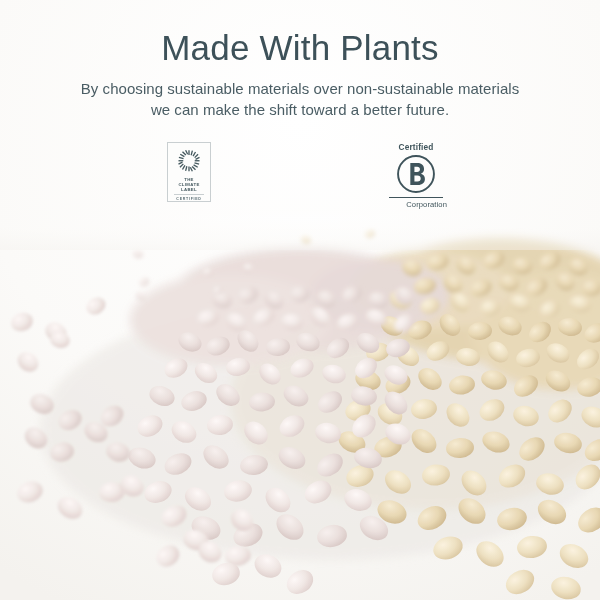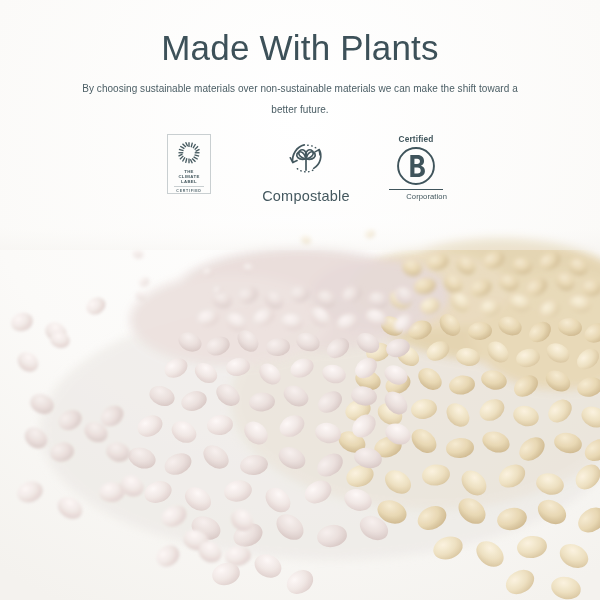--- a/index.html
+++ b/index.html
@@ -37,38 +37,38 @@
     margin: 0;
     font-size: 35px;
     line-height: 40px;
     font-weight: 400;
     letter-spacing: 0.2px;
     color: #3d5159;
   }
   .subtitle {
     margin: 10px auto 0 auto;
     width: 452px;
-    font-size: 10px;
+    font-size: 15px;
     line-height: 21px;
     font-weight: 400;
     color: #4a5d64;
     letter-spacing: 0.05px;
   }
 
   
   .badges {
     position: absolute;
     top: 134px;
     left: 0; right: 0;
     height: 76px;
     z-index: 6;
   }
   .badge {
     position: absolute;
-    top: 0;
+    top: 8px;
     color: #44585f;
   }
 
   
   .badge-climate { left: 167px; width: 44px; }
   .climate-card {
     width: 44px;
     height: 60px;
     border: 1px solid #c9cfd1;
     background: #fdfdfc;
@@ -522,45 +522,20 @@
         </svg>
         <div class="climate-words">
           <div>THE</div>
           <div>CLIMATE</div>
           <div>LABEL</div>
         </div>
         <div class="climate-cert">CERTIFIED</div>
       </div>
     </div>
 
-    <div class="badge badge-compost">
-      <svg class="compost-icon" viewBox="0 0 64 54">
-        <g fill="none" stroke="#44585f" stroke-width="2" stroke-linecap="round" stroke-linejoin="round">
-
-          <path d="M32 27 C32 27 25.5 28.5 22.5 25.5 C19.8 22.8 21.5 18.5 25 18.5 C28.2 18.5 30.5 21 32 27 Z"></path>
-          <path d="M32 27 C32 27 38.5 28.5 41.5 25.5 C44.2 22.8 42.5 18.5 39 18.5 C35.8 18.5 33.5 21 32 27 Z"></path>
-          <path d="M32 27 C32 27 30.5 20.5 33.5 17.5 C36.2 14.8 40.5 16.5 40.5 20 C40.5 23.2 38 25.5 32 27 Z"></path>
-          <path d="M32 27 C32 27 33.5 20.5 30.5 17.5 C27.8 14.8 23.5 16.5 23.5 20 C23.5 23.2 26 25.5 32 27 Z"></path>
-
-          <path d="M32 27 L32 40"></path>
-
-          <path d="M16.5 31 C15 22 21 12.5 30 10.5"></path>
-          <path d="M16.5 31 L13.5 25.5 M16.5 31 L21.5 28.8" stroke-width="1.9"></path>
-
-          <path d="M47.5 16 C51.5 23 49 33.5 41 38"></path>
-          <path d="M47.5 16 L48.4 22.2 M47.5 16 L42.6 18.6" stroke-width="1.9"></path>
-
-          <g stroke-width="1.7" stroke-dasharray="0.5 4.2">
-            <path d="M34 10.8 C41 11.4 46 14.6 48 19"></path>
-            <path d="M40 40.2 C33 44 24 42 19 35.5"></path>
-          </g>
-        </g>
-      </svg>
-      <div class="compost-label">Compostable</div>
-    </div>
 
     <div class="badge badge-bcorp">
       <div class="bcorp-top">Certified</div>
       <svg class="bcorp-mark" viewBox="0 0 48 48">
         <circle cx="24" cy="24" r="20.5" fill="none" stroke="#3f545b" stroke-width="2.2"></circle>
         <path d="M17.5 11.5 L17.5 36.5 L26.2 36.5 C31.2 36.5 34.2 33.6 34.2 29.6 C34.2 26.4 32.3 24.4 29.6 23.7 C31.8 22.9 33.2 21 33.2 18.3 C33.2 14.5 30.4 11.5 25.8 11.5 Z M22.2 15.6 L25.3 15.6 C27.4 15.6 28.5 16.8 28.5 18.7 C28.5 20.6 27.3 21.8 25.2 21.8 L22.2 21.8 Z M22.2 25.8 L25.7 25.8 C28.1 25.8 29.4 27.1 29.4 29.2 C29.4 31.3 28.1 32.5 25.7 32.5 L22.2 32.5 Z" fill="#3f545b"></path>
       </svg>
       <div class="bcorp-rule"></div>
       <div class="bcorp-bottom">Corporation</div>
     </div>

